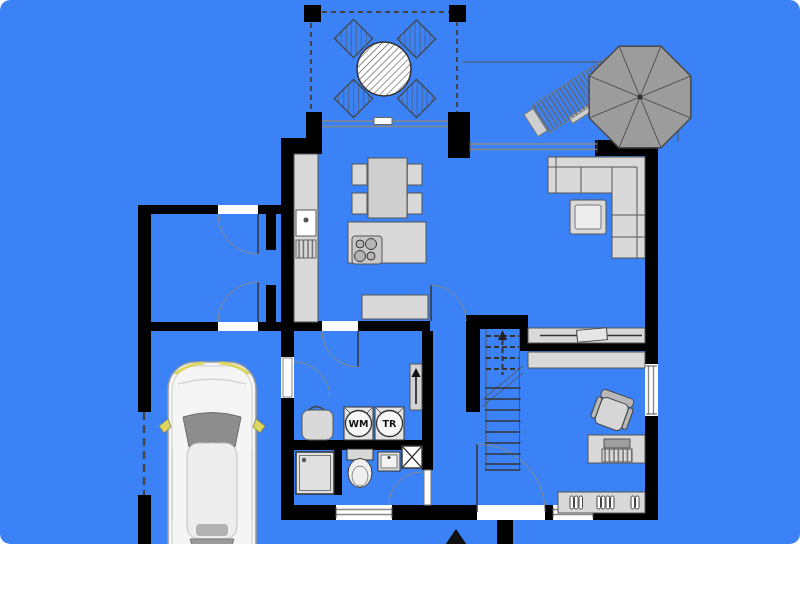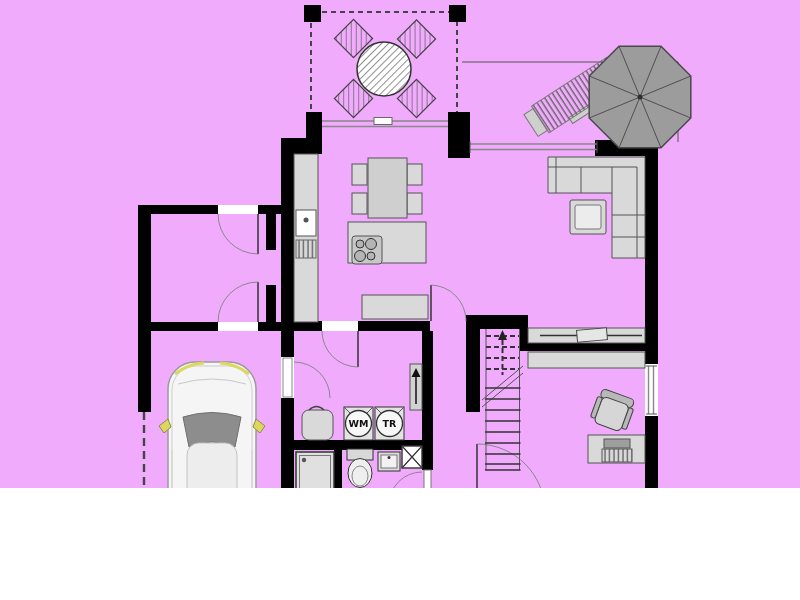--- a/index.html
+++ b/index.html
@@ -1,16 +1,16 @@
 <!DOCTYPE html>
 <html style="--wall: #000000; --furniture: #d9d9d9; --furniture-light: #ececec; --parasol: #9c9c9c; --car-body: #f5f5f5; --accent-yellow: #ddd75e; --accent-red: #8a1a1a; --dash: #444444; --background: #ffffff;"><head>
 <meta charset="utf-8">
 <style>
   html,body{margin:0;padding:0;background:#fff;}
-  .stage{position:relative;width:800px;height:488px;background:#f0abfc;overflow:hidden;}
+  .stage{position:relative;width:800px;height:544px;background:#3b82f6;overflow:hidden;border-radius:10px;}
   svg{display:block;}
   .wall{fill:var(--wall,#000);}
   .furn{fill:var(--furniture,#d9d9d9);stroke:#555;stroke-width:1;}
   .furnL{fill:var(--furniture-light,#ececec);stroke:#777;stroke-width:1;}
   .ln{stroke:#555;fill:none;stroke-width:1;}
   .lnD{stroke:#333;fill:none;}
   .arc{stroke:#888;fill:none;stroke-width:1;}
   .white{fill:#fff;}
   .winline{stroke:#888;stroke-width:1.4;fill:none;}
   .dashS{stroke:#444;stroke-width:2;stroke-dasharray:5 4;fill:none;}

